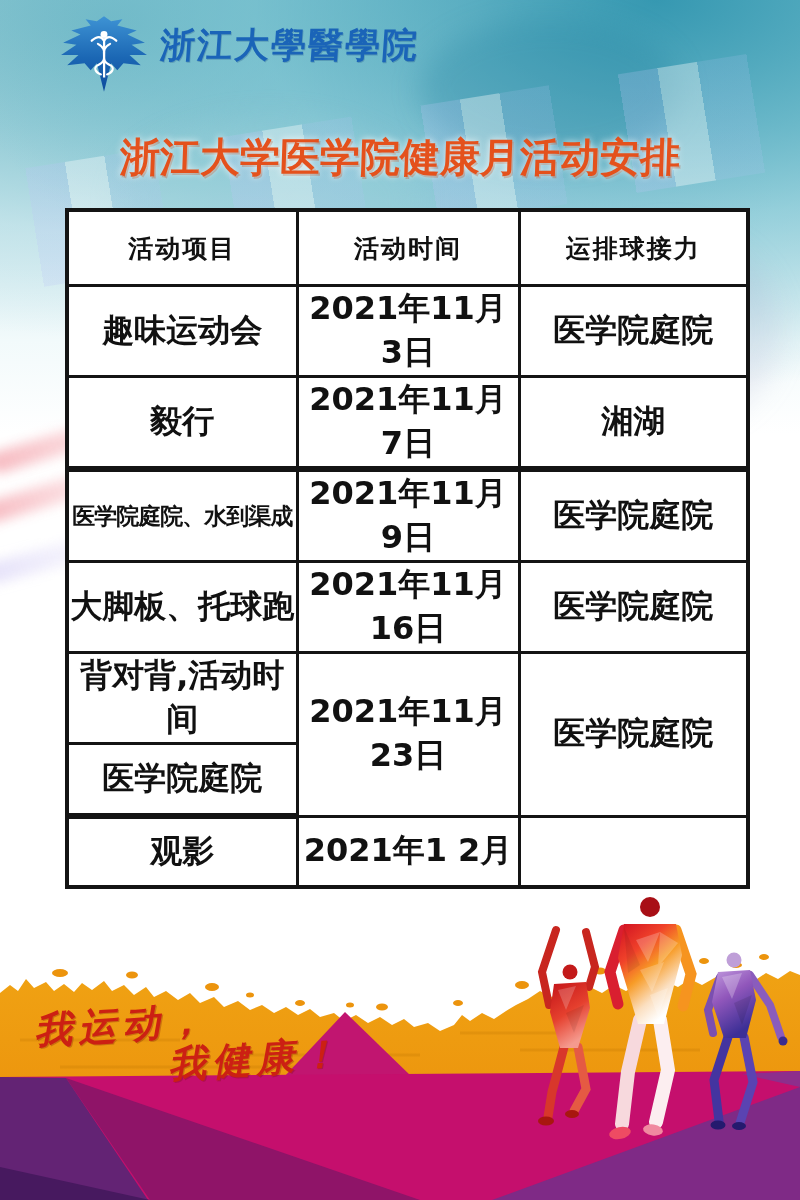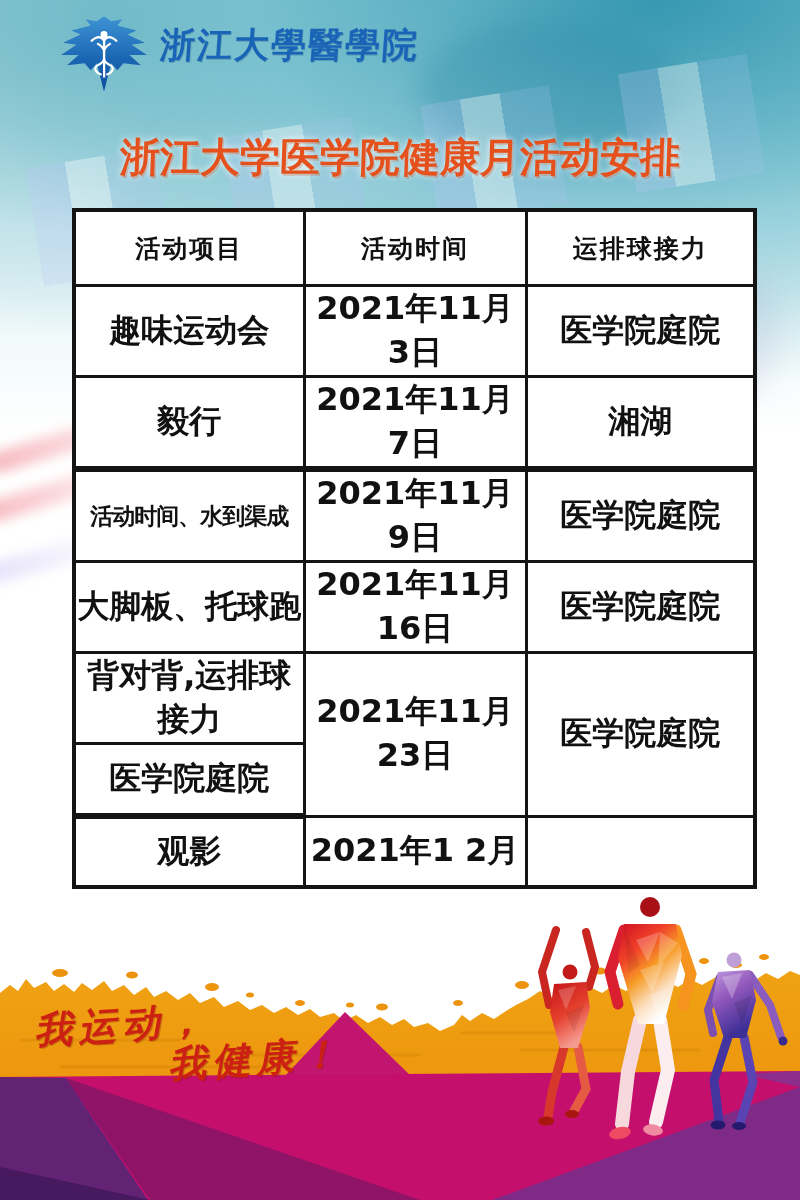--- a/index.html
+++ b/index.html
@@ -33,21 +33,21 @@
   .brand svg{display:block;}
   .brand-names{margin-left:10px;padding-top:14px;}
   .org-zh{color:#1a64b8;font-size:35px;font-weight:700;letter-spacing:2px;
           transform:skewX(-4deg);text-shadow:1px 1px 0 rgba(10,60,120,.25);line-height:1.1;}
   .org-en{color:#1a64b8;font-size:13px;font-weight:700;letter-spacing:.4px;margin-top:6px;}
   
   .page-title{position:absolute;left:0;top:130px;width:800px;text-align:center;
     color:#e4511c;font-size:40px;font-weight:700;letter-spacing:0px;transform:skewX(-2deg);
     text-shadow:0 0 7px rgba(255,255,255,.9),1.5px 1.5px 0 rgba(176,56,12,.35);}
   
-  .sched{position:absolute;left:72px;top:208px;border-collapse:collapse;
+  .sched{position:absolute;left:65px;top:208px;border-collapse:collapse;
          background:#fff;table-layout:fixed;}
   .sched th,.sched td{border:3px solid #141414;text-align:center;vertical-align:middle;
     color:#111;font-weight:700;padding:0;}
   .sched{border:4px solid #141414;}
   .sched th{font-size:25px;letter-spacing:2px;height:72px;}
   .sched td{font-size:32px;}
   tr.h66 td{height:66px;} tr.h67 td{height:67px;} tr.h74 td{height:74px;} tr.h68 td{height:68px;}
   tr.thick td{border-bottom-width:6px;}
   td.tight{font-size:23px;letter-spacing:-1px;}
   
@@ -111,31 +111,31 @@
       <td>趣味运动会</td>
       <td>2021年11月3日</td>
       <td>医学院庭院</td>
     </tr>
     <tr class="h67 thick">
       <td>毅行</td>
       <td>2021年11月7日</td>
       <td>湘湖</td>
     </tr>
     <tr class="h67">
-      <td class="tight">活动时间、水到渠成</td>
+      <td class="tight">医学院庭院、水到渠成</td>
       <td>2021年11月9日</td>
       <td>医学院庭院</td>
     </tr>
     <tr class="h66">
       <td>大脚板、托球跑</td>
       <td>2021年11月16日</td>
       <td>医学院庭院</td>
     </tr>
     <tr class="h74">
-      <td>背对背,运排球接力</td>
+      <td>背对背,活动时间</td>
       <td rowspan="2">2021年11月23日</td>
       <td rowspan="2">医学院庭院</td>
     </tr>
     <tr class="h68 thick">
       <td>医学院庭院</td>
     </tr>
     <tr class="h66">
       <td>观影</td>
       <td>2021年1 2月</td>
       <td></td>

